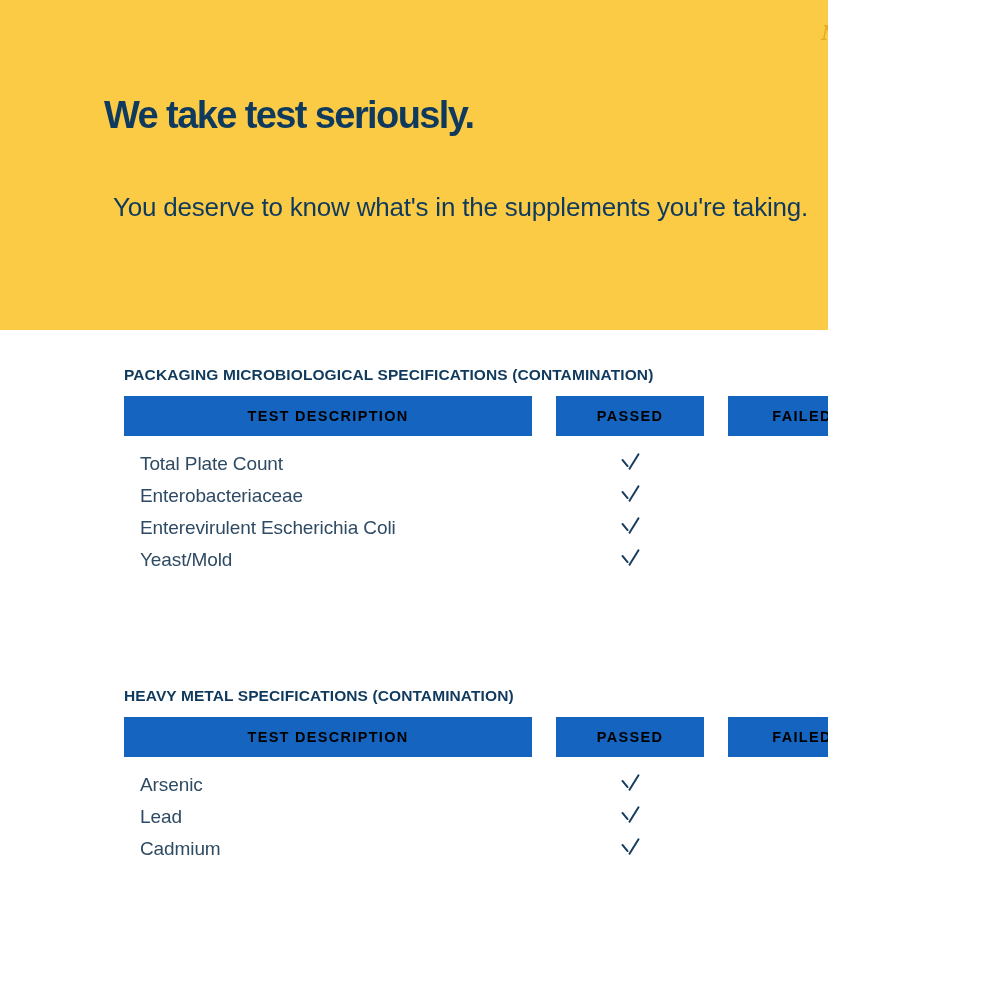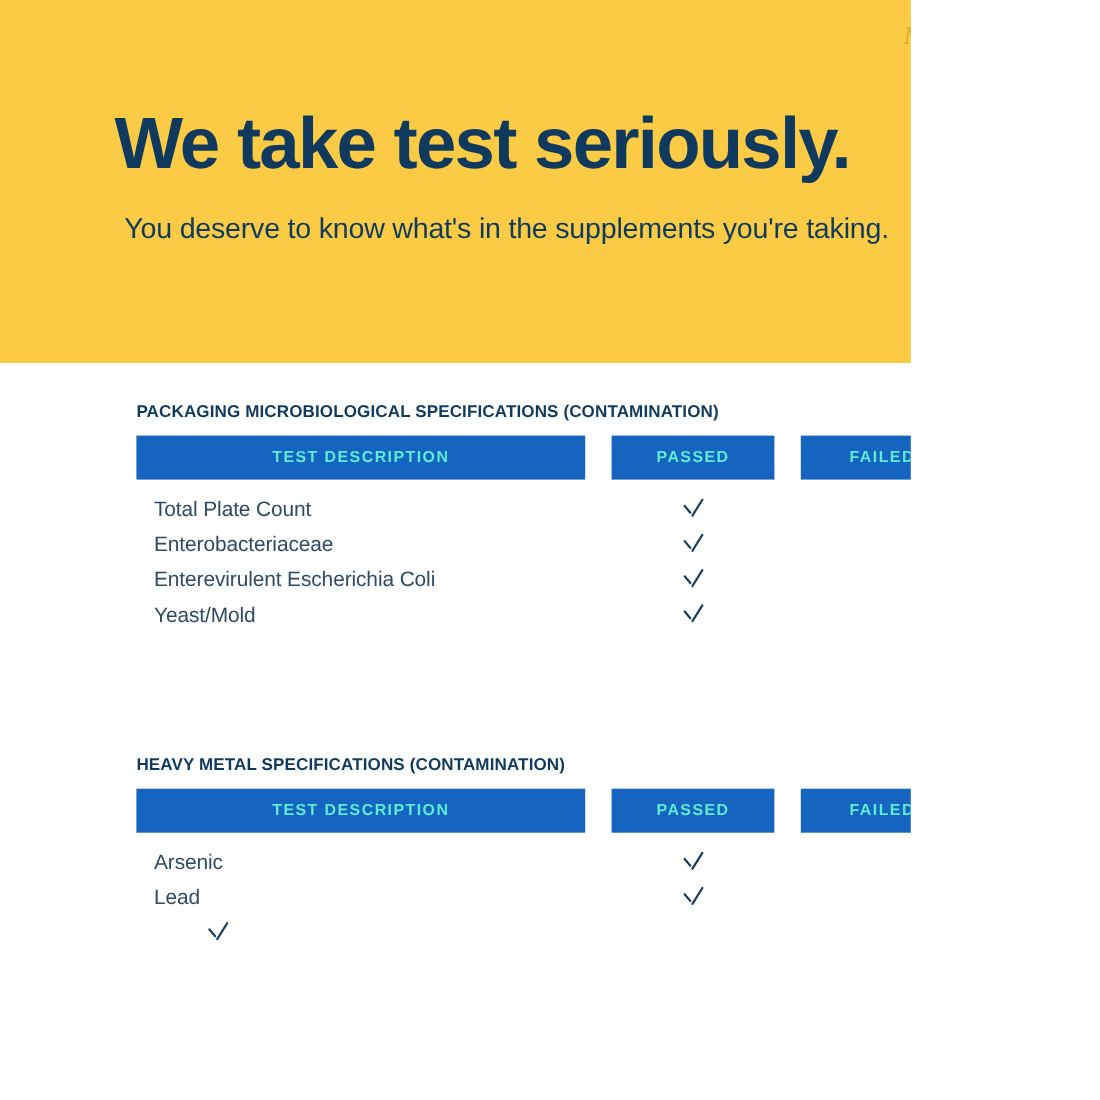--- a/index.html
+++ b/index.html
@@ -48,21 +48,21 @@
   .brand-reg {
     font-size: 10px;
     margin-left: 1px;
     margin-top: 1px;
     color: #e2ab22;
   }
   .hero-title {
     position: absolute;
     left: 104px;
     top: 96px;
-    font-size: 66px;
+    font-size: 38px;
     font-weight: bold;
     color: #103a5d;
     letter-spacing: -1.6px;
     line-height: 1.05;
     margin: 0;
   }
   .hero-sub {
     position: absolute;
     left: 113px;
     top: 188px;
@@ -88,21 +88,21 @@
     color: #103a5d;
     letter-spacing: 0.1px;
     margin: 0 0 12px 0;
   }
   .table-head {
     display: flex;
     gap: 24px;
   }
   .th {
     background: #1565c0;
-    color: #5eead4;
+    color: #000000;
     font-size: 14.5px;
     font-weight: bold;
     letter-spacing: 1.3px;
     text-align: center;
     height: 40px;
     line-height: 40px;
     box-sizing: border-box;
   }
   .th-desc { width: 408px; }
   .th-pass { width: 148px; }
@@ -213,19 +213,20 @@
         <div class="cell-desc">Arsenic</div>
         <div class="cell-mark"><span class="check"></span></div>
         <div class="cell-mark"></div>
       </div>
       <div class="row">
         <div class="cell-desc">Lead</div>
         <div class="cell-mark"><span class="check"></span></div>
         <div class="cell-mark"></div>
       </div>
       <div class="row">
+        <div class="cell-desc">Cadmium</div>
         <div class="cell-mark"><span class="check"></span></div>
         <div class="cell-mark"></div>
       </div>
     </div>
   </div>
 
 </div>
 
 </body></html>

